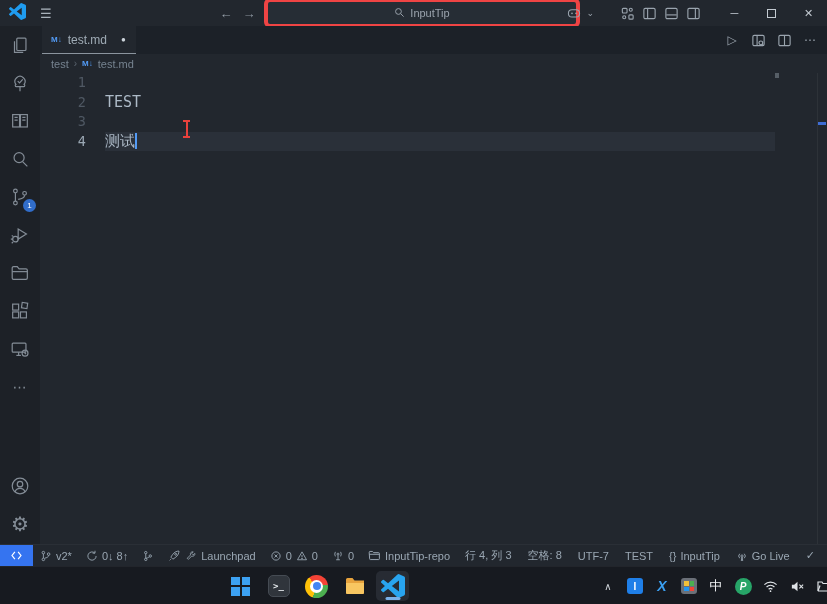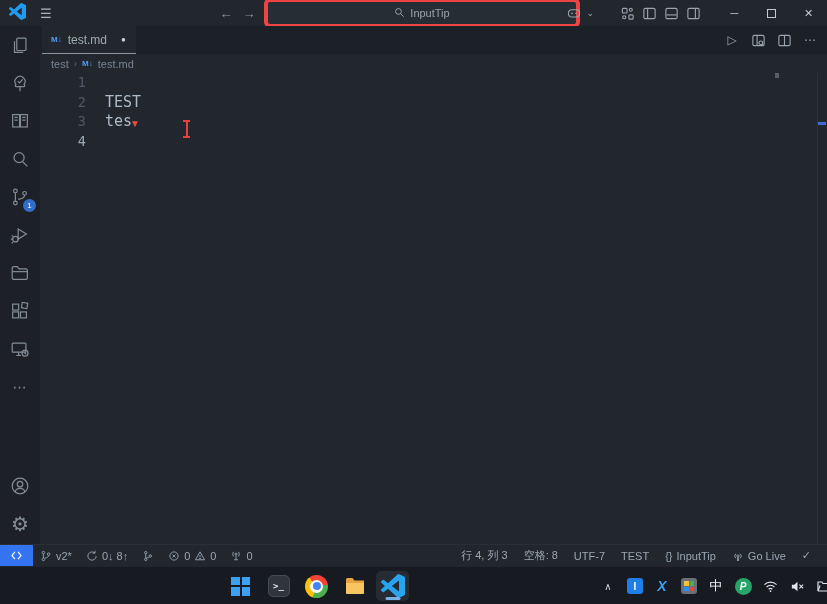--- a/index.html
+++ b/index.html
@@ -302,24 +302,24 @@
           <div class="code-line">
             <span class="gutter">1</span>
             <span class="line-body"></span>
           </div>
           <div class="code-line">
             <span class="gutter">2</span>
             <span class="line-body">TEST</span>
           </div>
           <div class="code-line">
             <span class="gutter">3</span>
-            <span class="line-body"><span>tes</span><span class="tip-marker">▼</span></span>
           </div>
           <div class="code-line active">
             <span class="gutter">4</span>
+            <span class="line-body"><span>测试</span><span class="caret"></span></span>
           </div>
 
           <div class="ibeam"></div>
           <div class="minimap-speck"></div>
           <div class="overview-ruler">
             <div class="cursor-mark"></div>
           </div>
         </div>
       </div>
     </div>
@@ -352,40 +352,58 @@
         <div class="sb-item">
           <svg width="12" height="12" viewBox="0 0 16 16" fill="none" stroke-width="1.2">
               <circle cx="5" cy="3.5" r="1.6"></circle>
               <circle cx="11" cy="8" r="1.6"></circle>
               <circle cx="5" cy="12.5" r="1.6"></circle>
               <path d="M5 5v6"></path>
               <path d="M9.8 9.2C8 10.5 6.5 10.8 5 11"></path>
             </svg>
         </div>
         <div class="sb-item">
+          <svg width="13" height="13" viewBox="0 0 16 16" fill="none" stroke-width="1.1">
+              <path d="M13.5 2.5c-3 0-6 1.5-8 4.5l-2 3L6 12.5l3-2c3-2 4.5-5 4.5-8z"></path>
+              <circle cx="9.5" cy="6.5" r="1.2"></circle>
+              <path d="M3.5 12.5 2 14"></path>
+            </svg>
+          <svg width="12" height="12" viewBox="0 0 16 16" fill="none" stroke-width="1.1">
+              <path d="M13 4.5a3 3 0 0 1-4.1 3.6L4.5 12.5 3 11l4.4-4.4A3 3 0 0 1 11 2.5L9 4.5l2 2z"></path>
+            </svg>
+          <span>Launchpad</span>
+        </div>
+        <div class="sb-item">
           <svg width="12" height="12" viewBox="0 0 16 16" fill="none" stroke-width="1.2">
               <circle cx="8" cy="8" r="5.5"></circle>
               <path d="M6 6l4 4M10 6l-4 4"></path>
             </svg>
           <span>0</span>
           <svg width="12" height="12" viewBox="0 0 16 16" fill="none" stroke-width="1.2">
               <path d="M8 2.5 14 13H2z"></path>
               <path d="M8 6.5v3.2"></path>
               <circle cx="8" cy="11.3" r=".5" fill="#9aa7b3"></circle>
             </svg>
           <span>0</span>
         </div>
         <div class="sb-item">
           <svg width="12" height="12" viewBox="0 0 16 16" fill="none" stroke-width="1.2">
               <path d="M8 13V7"></path>
               <circle cx="8" cy="5.5" r="1.3"></circle>
               <path d="M4.5 2.5a6 6 0 0 0 0 6M11.5 2.5a6 6 0 0 1 0 6"></path>
               <path d="M5.5 13h5"></path>
             </svg>
           <span>0</span>
+        </div>
+        <div class="sb-item">
+          <svg width="13" height="13" viewBox="0 0 16 16" fill="none" stroke-width="1.2">
+              <path d="M1.5 5V4a1 1 0 0 1 1-1h3l1.5 1.5h6a1 1 0 0 1 1 1V12a1 1 0 0 1-1 1h-10a1 1 0 0 1-1-1z"></path>
+              <path d="M1.5 6.5H14"></path>
+            </svg>
+          <span>InputTip-repo</span>
         </div>
       </div>
 
       <div class="sb-right">
         <div class="sb-item">
             <span>行 4, 列 3</span>
           </div>
         <div class="sb-item">
             <span>空格: 8</span>
           </div>

